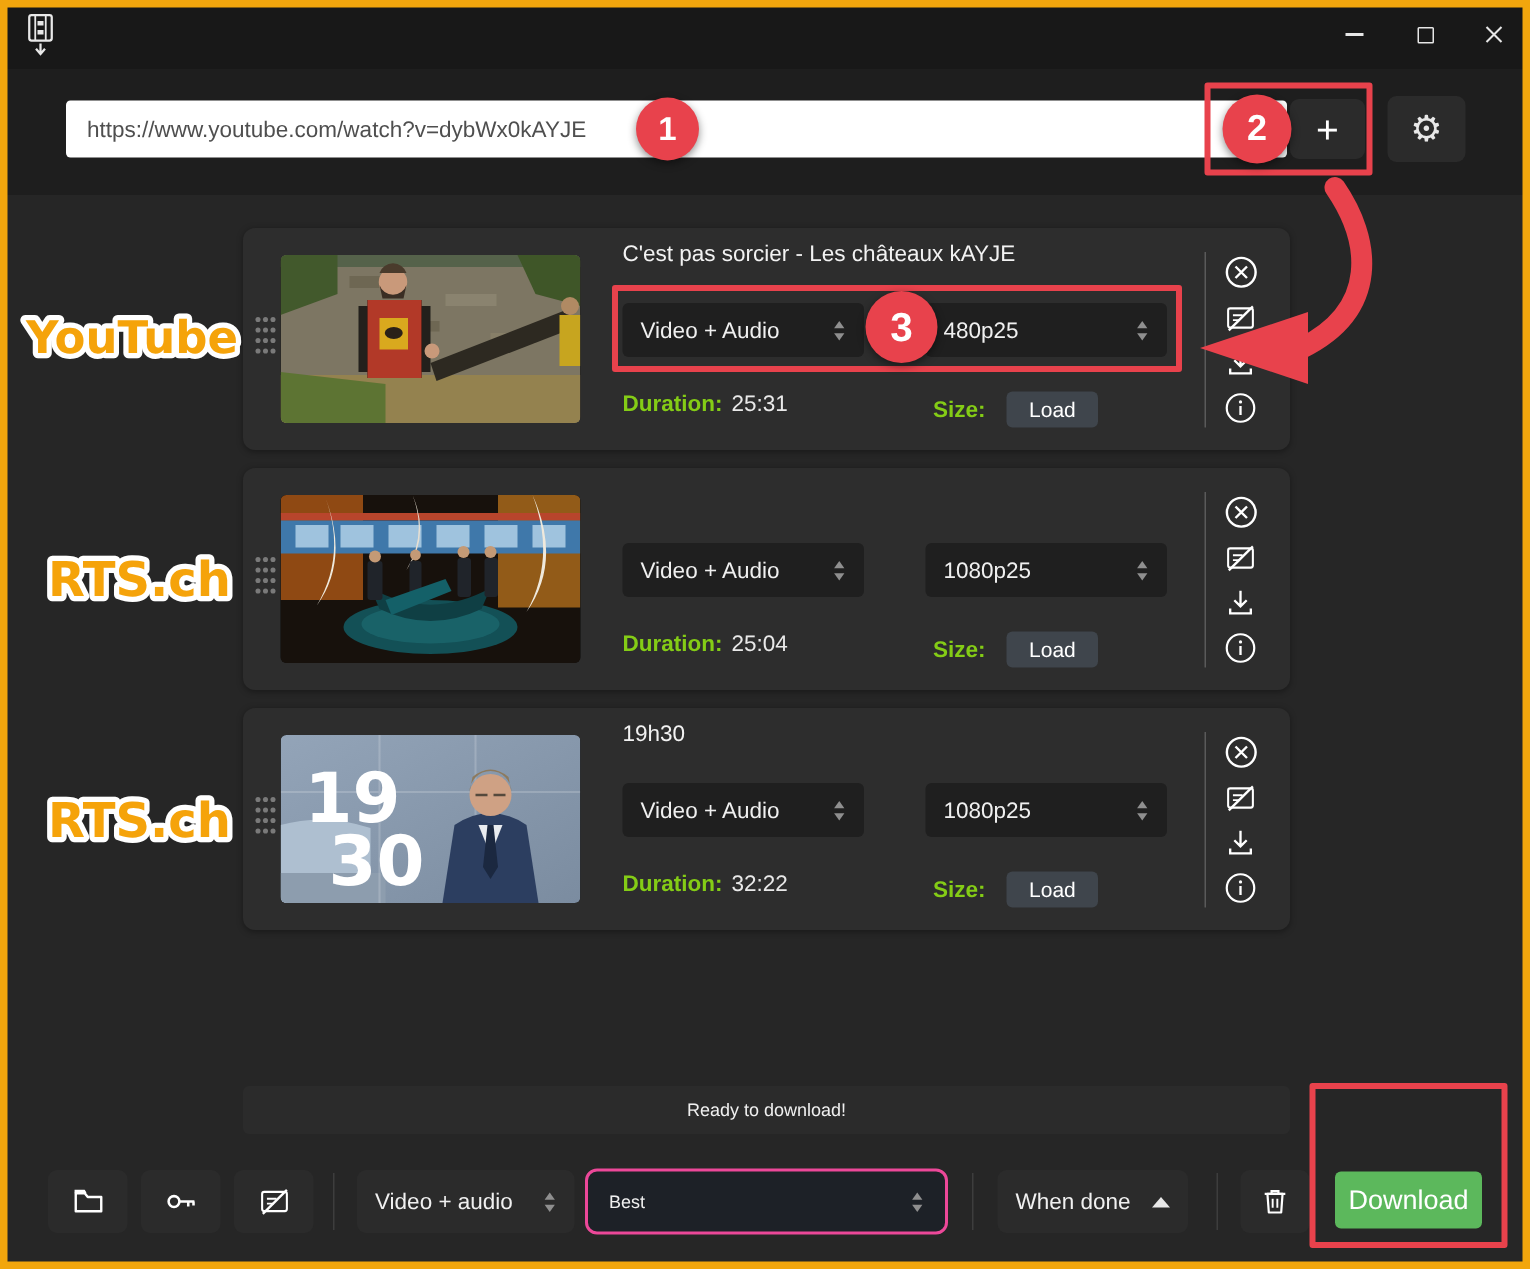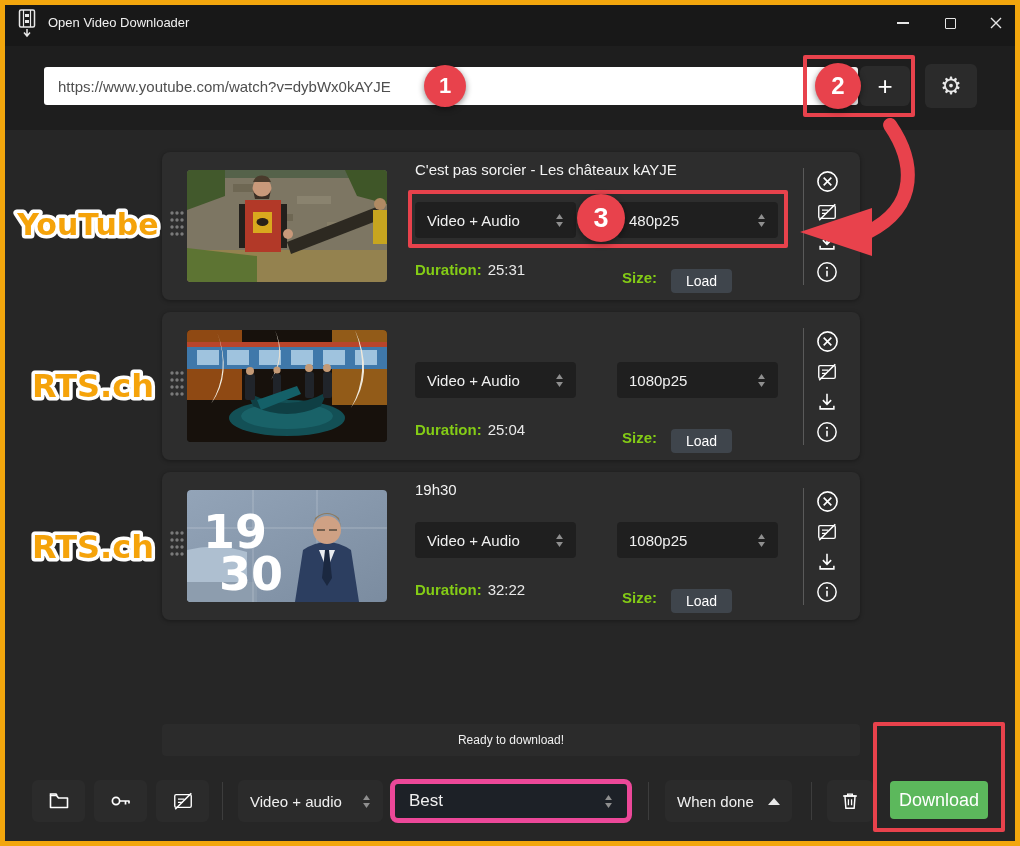--- a/index.html
+++ b/index.html
@@ -30,39 +30,39 @@
           box-shadow:0 1px 4px rgba(0,0,0,.35); z-index:2; }
   .handle { left:7px; top:57px; }
   .thumb { left:25px; top:18px; width:200px; height:112px; border-radius:4px; overflow:hidden; background:#111; }
   .vtitle { left:253px; top:9px; font-size:15px; color:#f2f2f2; white-space:nowrap; }
   .dd { height:36px; background:#1f1f1f; border-radius:4px; display:flex; align-items:center; justify-content:space-between;
         padding:0 12px; color:#f0f0f0; font-size:15px; top:50px; }
   .dd-fmt { left:253px; width:161px; }
   .dd-q   { left:455px; width:161px; }
   .meta { top:109px; font-size:15px; color:#e9e9e9; display:flex; align-items:center; }
   .meta b { color:#84cc16; margin-right:6px; font-weight:700; }
-  .load-btn { background:#3f454c; color:#fff; font-size:14px; border-radius:4px; padding:4px 15px; margin-left:8px;margin-top:8px; }
+  .load-btn { background:#3f454c; color:#fff; font-size:14px; border-radius:4px; padding:4px 15px; margin-left:8px; }
   .vdiv { left:641px; top:16px; width:1px; height:117px; background:#5a5a5a; }
   .cicon { left:651px; width:28px; height:26px; display:flex; align-items:center; justify-content:center; }
 
   
   .src-label { z-index:3; }
   .src-label text { font-family:"DejaVu Sans","Liberation Sans",sans-serif; font-weight:bold; fill:#f5a30a;
                     stroke:#ffffff; stroke-width:7px; paint-order:stroke; stroke-linejoin:round; }
 
   
   #status-bar { left:162px; top:724px; width:698px; height:32px; background:#2b2b2b; border-radius:4px;
                 display:flex; align-items:center; justify-content:center; color:#f0f0f0; font-size:12px; z-index:2; }
   .tbtn { top:780px; height:42px; background:#2b2b2b; border-radius:6px; display:flex; align-items:center;
           justify-content:center; color:#f0f0f0; z-index:2; }
   .tdd { font-size:15px; padding:0 12px; justify-content:space-between; }
   .tool-div { top:782px; width:1px; height:38px; background:#3d3d3d; z-index:2; }
-  #best-dd { left:390px; top:779px; width:242px; height:44px; background:#1d2127; border:5px solid #ec4899;
+  #best-dd { left:390px; top:779px; width:242px; height:44px; background:#1d2127; border:2px solid #ec4899;
              border-radius:8px; display:flex; align-items:center; justify-content:space-between; padding:0 14px;
-             color:#f0f0f0; font-size:17px; z-index:2; }
+             color:#f0f0f0; font-size:12px; z-index:2; }
   #download-btn { left:890px; top:781px; width:98px; height:38px; background:#5cb85c; border-radius:4px;
                   display:flex; align-items:center; justify-content:center; color:#fff; font-size:18px; z-index:2; }
   .tri-up { width:0; height:0; border-left:6px solid transparent; border-right:6px solid transparent;
             border-bottom:7px solid #e8e8e8; margin-left:10px; }
 
   
   .ann-box { border:4px solid #e8424c; border-radius:2px; z-index:60; pointer-events:none; }
   .ann-circle { background:#e8424c; border-radius:50%; color:#fff; font-weight:bold; display:flex; align-items:center;
                 justify-content:center; z-index:61; box-shadow:0 2px 6px rgba(0,0,0,.45); }
   #ann-arrow { z-index:62; pointer-events:none; }
@@ -73,21 +73,20 @@
 <div class="abs" id="header-band"></div>
 <div class="abs" id="titlebar">
   <svg class="abs" style="left:15px;top:9px;" width="24" height="29" viewBox="0 0 24 29">
     <rect x="4.5" y="1" width="15" height="17" rx="1.5" fill="none" stroke="#e8e8e8" stroke-width="1.5"></rect>
     <line x1="8.5" y1="1" x2="8.5" y2="18" stroke="#e8e8e8" stroke-width="1.2"></line>
     <line x1="15.5" y1="1" x2="15.5" y2="18" stroke="#e8e8e8" stroke-width="1.2"></line>
     <rect x="10" y="5" width="4" height="3" fill="#e8e8e8"></rect>
       <rect x="10" y="11" width="4" height="3" fill="#e8e8e8"></rect>
     <path d="M12 20v6 M9 23.5l3 3.5 3-3.5" fill="none" stroke="#e8e8e8" stroke-width="1.5"></path>
   </svg>
-  <span class="app-title">Open Video Downloader</span>
 </div>
 <div class="abs winbtn" style="left:881px;">
     <span class="win-min-glyph"></span>
   </div>
 <div class="abs winbtn" style="left:928px;">
     <span class="win-max-glyph"></span>
   </div>
 <div class="abs winbtn" style="left:974px;">
   <svg width="12" height="12" viewBox="0 0 12 12">
       <path d="M1 1l10 10M11 1L1 11" stroke="#e6e6e6" stroke-width="1.4"></path>

